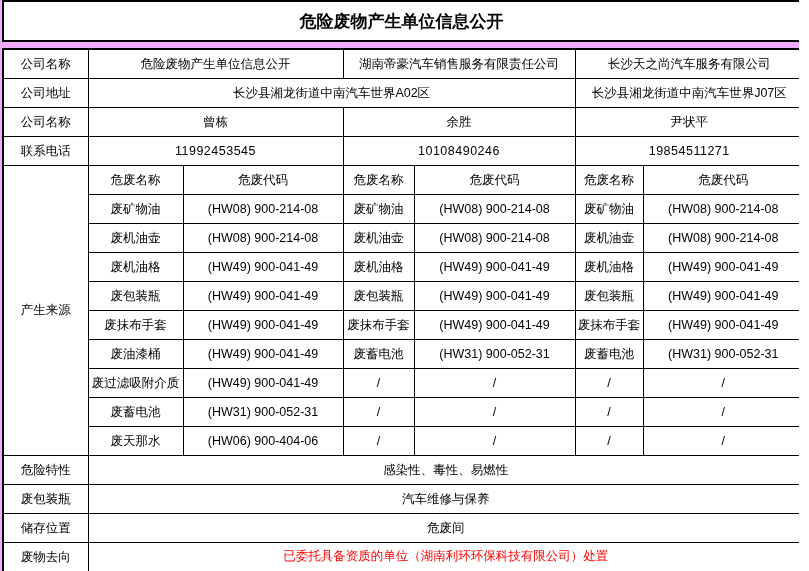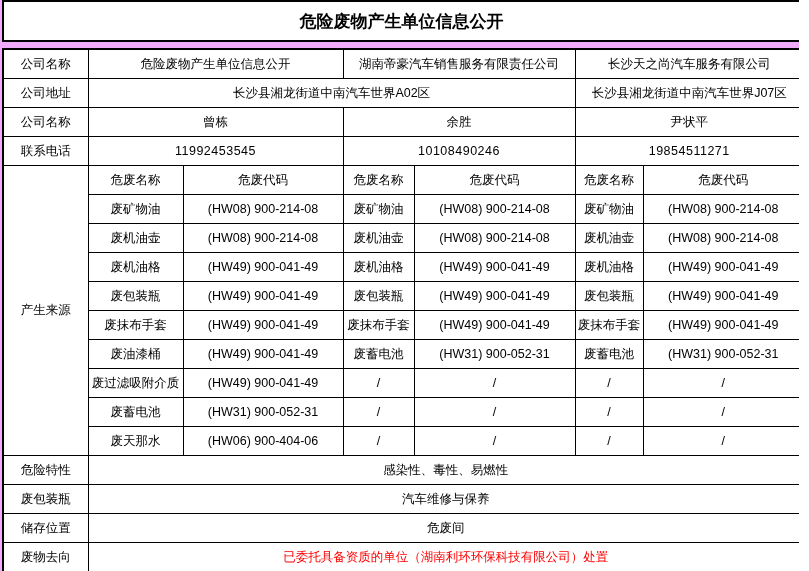--- a/index.html
+++ b/index.html
@@ -49,21 +49,21 @@
     overflow: hidden;
     font-size: 12.5px;
     font-weight: normal;
     height: 28px;
     line-height: 1.15;
   }
   table.disclosure tr { height: 29px; }
   th.lbl { font-weight: bold; font-size: 13px; }
   td.b, th.sub { font-weight: bold; }
   td.phone { font-weight: bold; font-size: 14px; letter-spacing: 0.5px; }
-  td.red { font-weight: bold; color: #ff0000; }
+  td.red { font-weight: bold; color: #ff0000; font-family: Liberation Mono, monospace; }
 </style>
 </head>
 <body>
 
 <div id="canvas">
 
   <div class="title-box">危险废物产生单位信息公开</div>
 
   <table class="disclosure">
     <colgroup>

